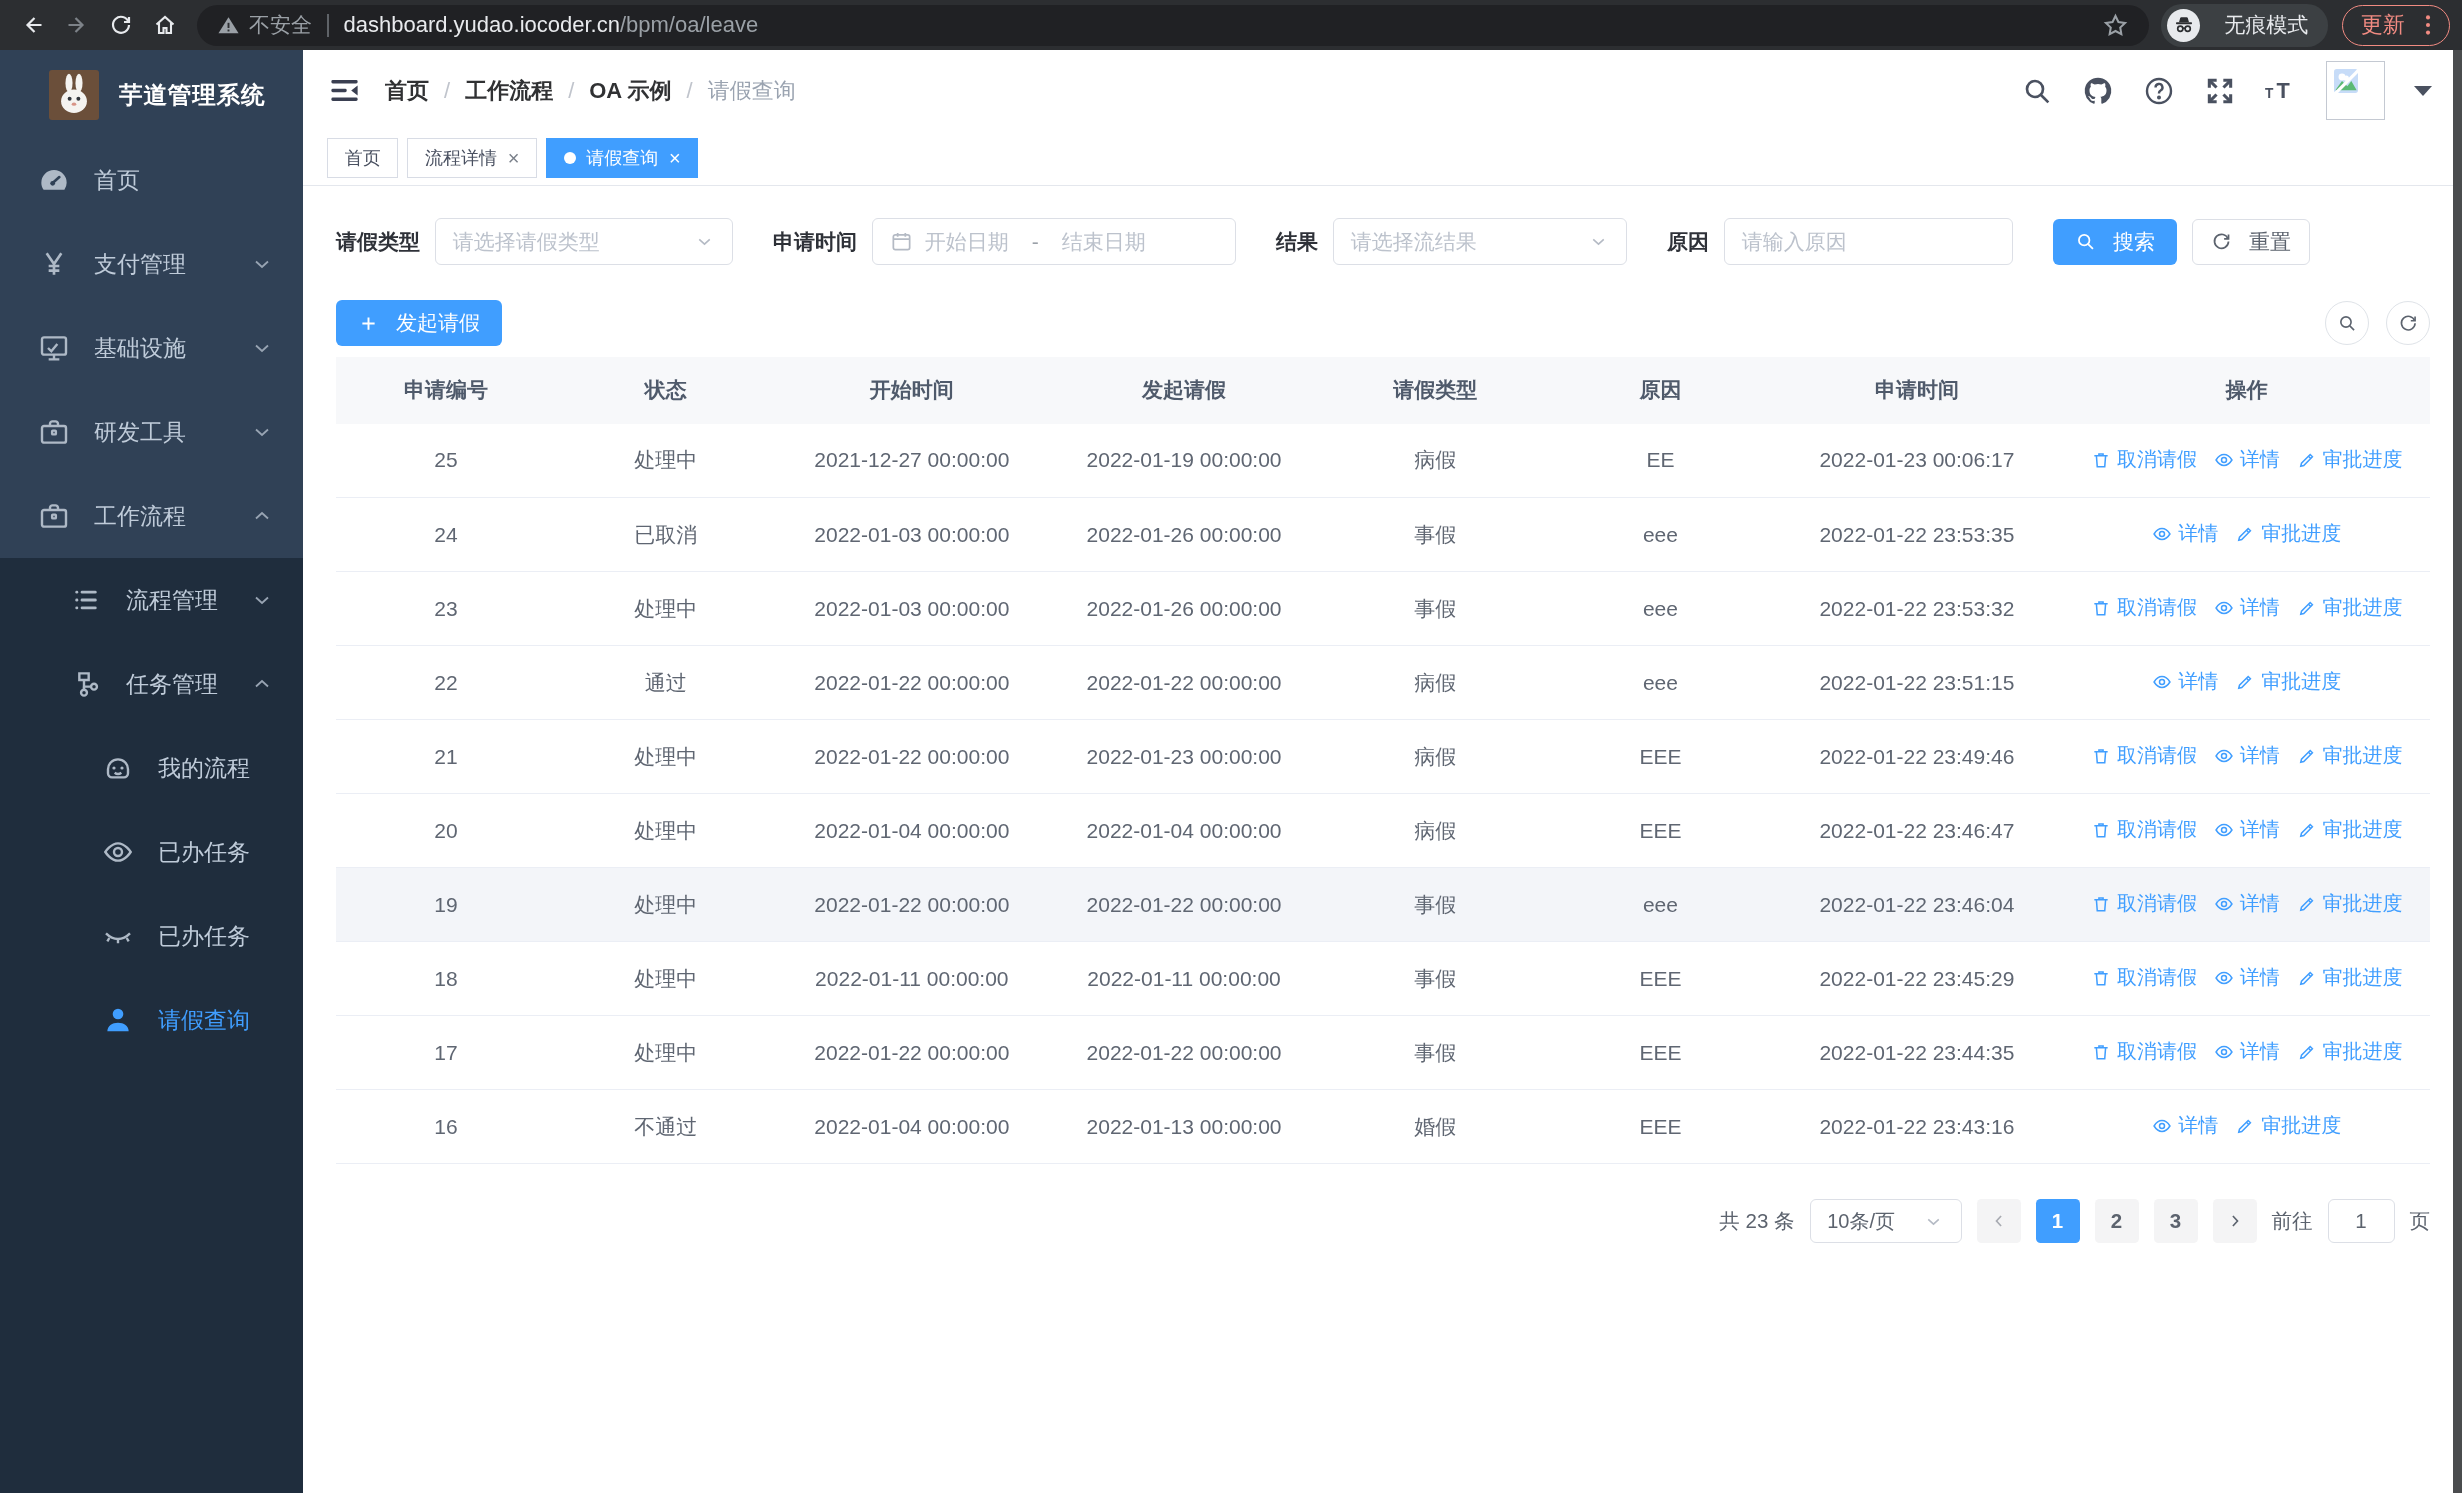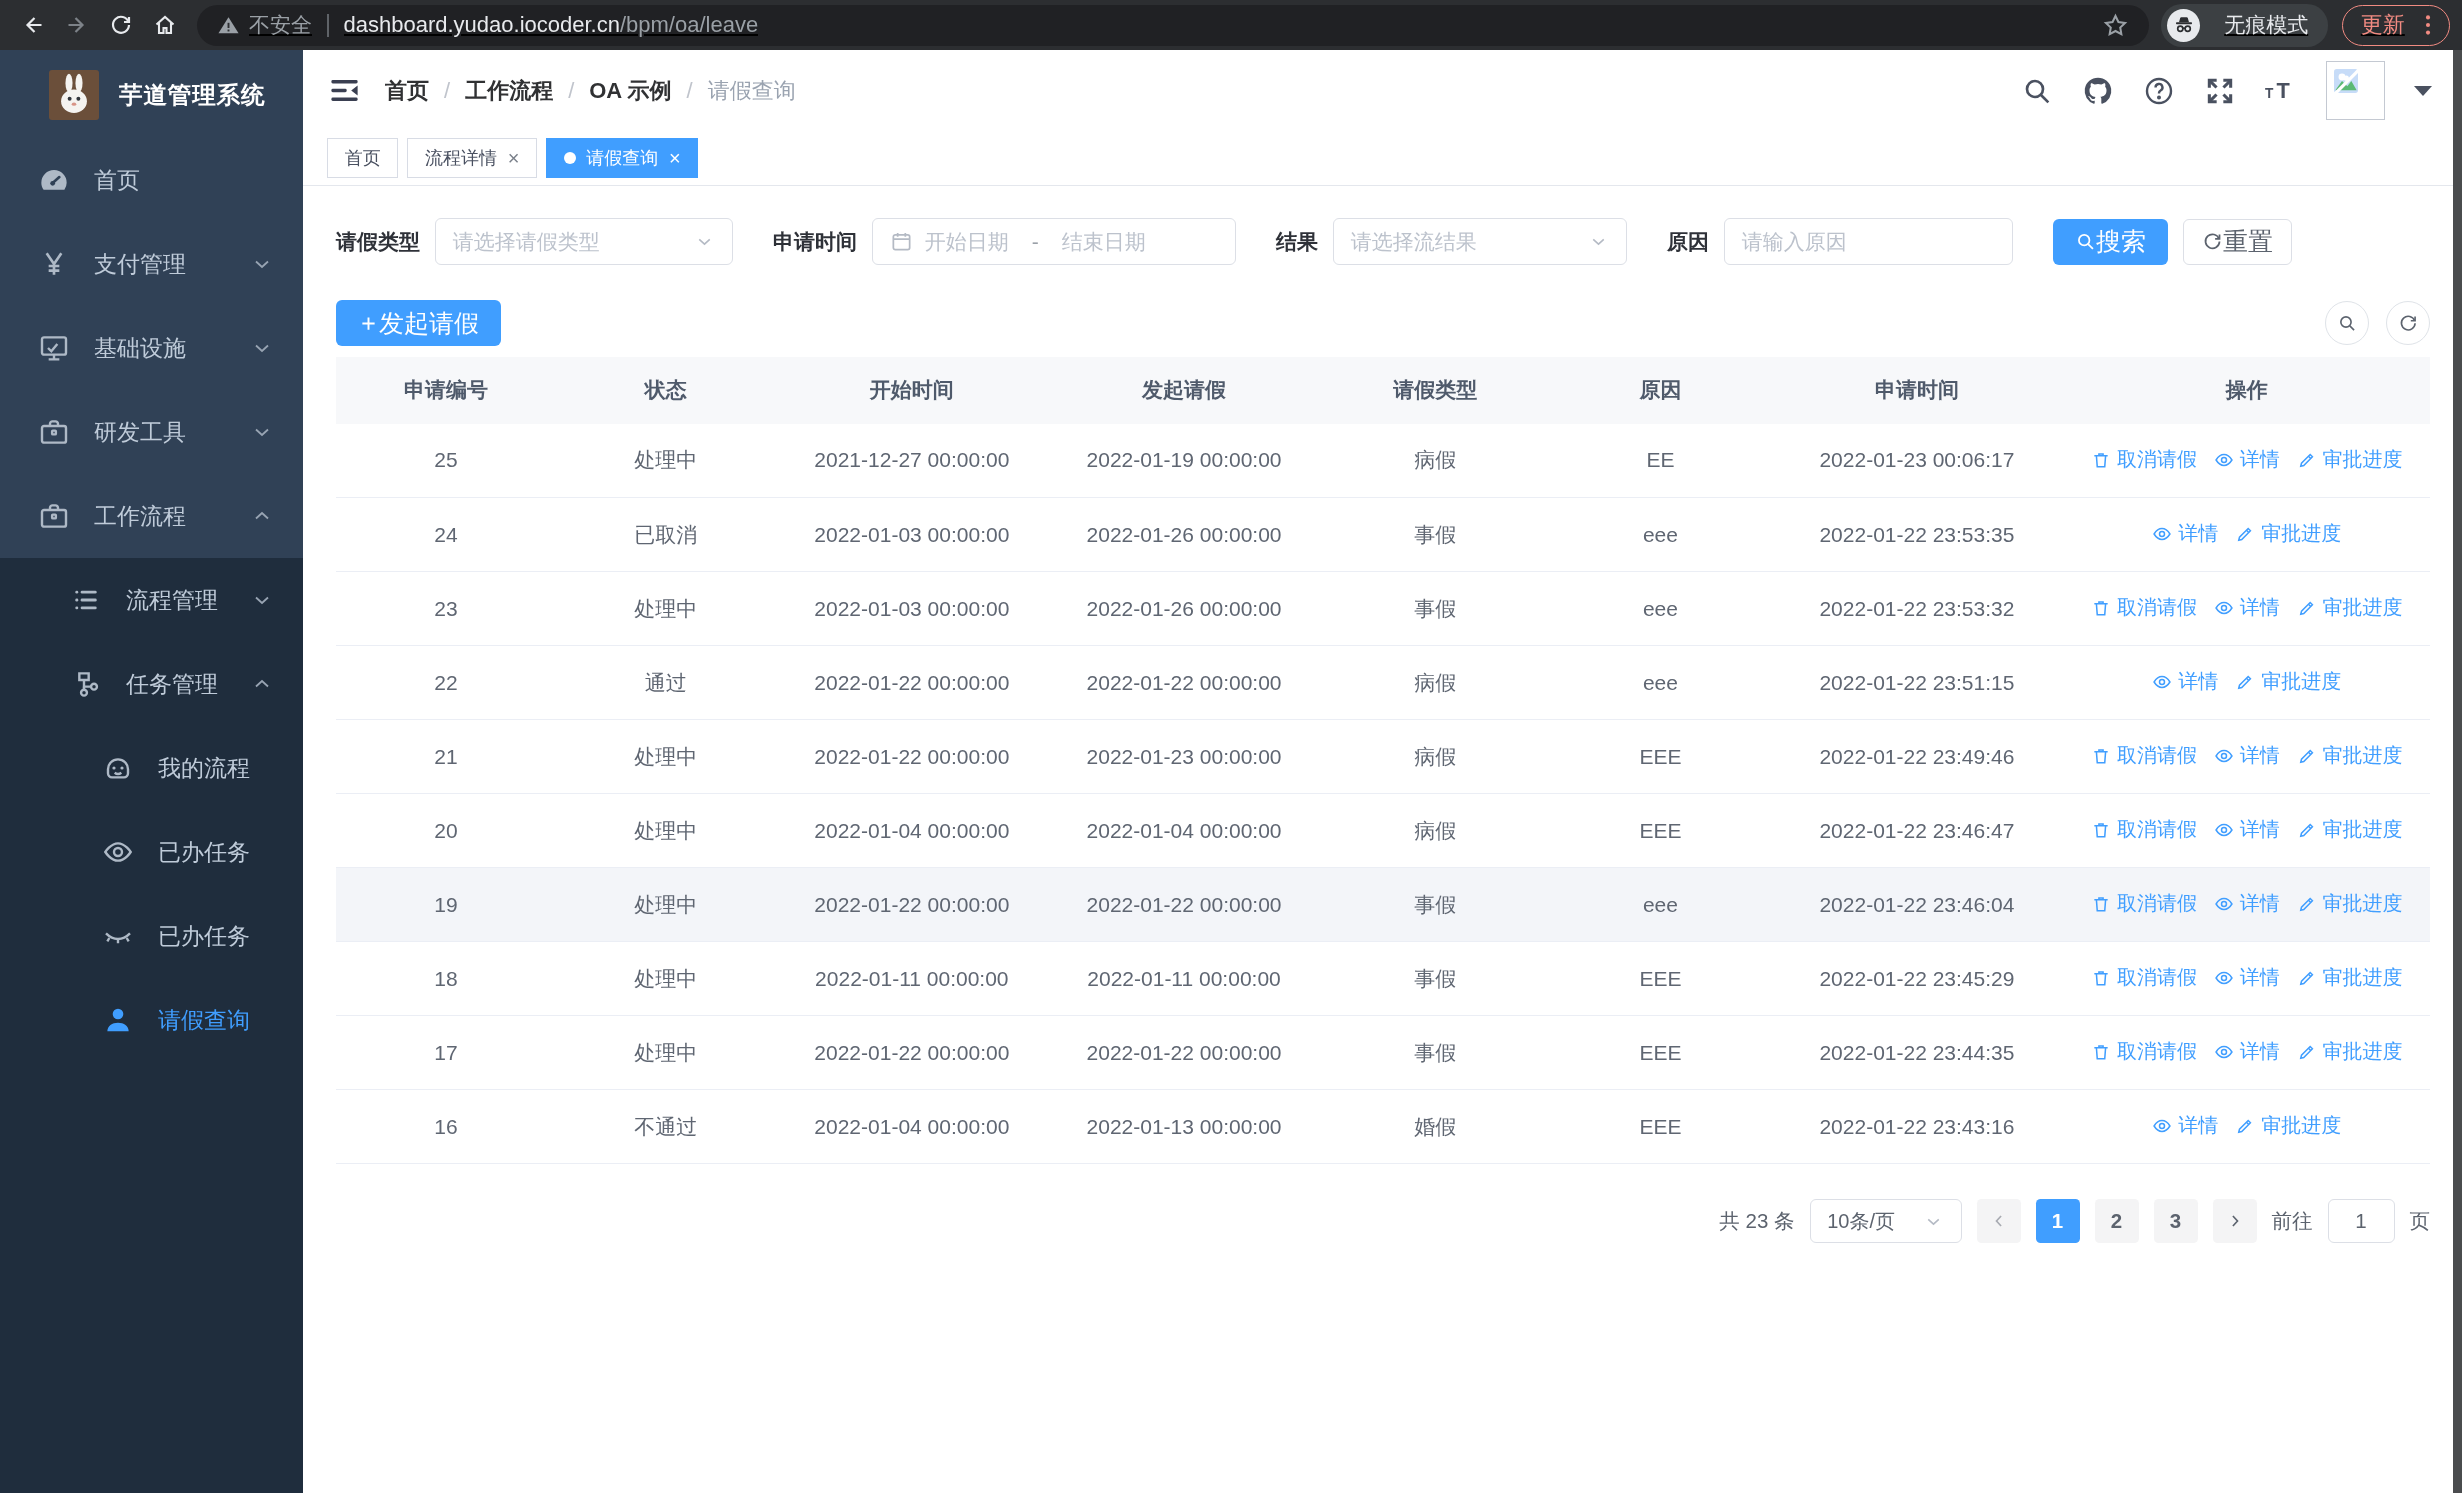--- a/index.html
+++ b/index.html
@@ -1,21 +1,21 @@
 <!DOCTYPE html>
 <html style="font-size:12px"><head>
 <meta charset="utf-8">
 <style>
   * { box-sizing: border-box; margin: 0; padding: 0; }
   html,body { background:#1a1b1e; }
   body { font-family:"Liberation Sans","DejaVu Sans",sans-serif; }
   .screen { position:relative; width:2462px; height:1494px; background:#fff; overflow:hidden; }
 
   
-  .browser-bar { height:50px; background:#2c2e31; display:flex; align-items:center; padding:0 12px; gap:3px;text-decoration:underline; }
+  .browser-bar { height:50px; background:#2c2e31; display:flex; align-items:center; padding:0 12px; gap:3px; }
   .bicon { width:41px; height:41px; border-radius:50%; display:flex; align-items:center; justify-content:center; color:#e8eaed; flex:0 0 auto; cursor:pointer; }
   .bicon svg { width:24px; height:24px; }
   .bicon.dim { color:#7d8288; }
   .url-pill { flex:1; height:41px; background:#202124; border-radius:20.5px; display:flex; align-items:center; padding:0 20px; margin:0 9px; font-size:21px; color:#9aa0a6; min-width:0; }
   .url-pill .wicon { width:23px; height:23px; display:inline-flex; margin-right:9px; }
   .url-pill .wicon svg { width:23px; height:23px; }
   .url-sep { width:1.5px; height:23px; background:#5f6368; margin:0 15px; }
   .url-text { font-size:22px; white-space:nowrap; overflow:hidden; }
   .url-text .host { color:#e8eaed; }
   .url-text .path { color:#9aa0a6; }
@@ -85,21 +85,21 @@
   .box .ph { color:#bcc2cc; white-space:nowrap; }
   .box .bchev { margin-left:auto; width:21px; height:21px; color:#b4bac4; display:inline-flex; }
   .box .bchev svg { width:100%; height:100%; }
   .box .cal { width:23px; height:23px; margin-right:12px; color:#b4bac4; display:inline-flex; }
   .box .cal svg { width:100%; height:100%; }
   .sel-type { width:298px; }
   .sel-result { width:294px;justify-content:flex-end; }
   .date-box { width:364px; }
   .date-box .dash { margin:0 23px; color:#9aa0a8; }
   .inp-reason { width:289px; cursor:text; }
-  .btn { height:46px; border-radius:6px; display:inline-flex; align-items:center; justify-content:center; gap:0; font-size:25px; cursor:pointer; border:1.5px solid transparent; white-space:nowrap;text-align:right; }
+  .btn { height:46px; border-radius:6px; display:inline-flex; align-items:center; justify-content:center; gap:17px; font-size:21px; cursor:pointer; border:1.5px solid transparent; white-space:nowrap;text-align:right; }
   .btn svg { width:21px; height:21px; }
   .btn-primary { background:#409eff; color:#fff; padding:0 21px; }
   .btn-plain { background:#fff; color:#5c636e; border-color:#dcdfe6; padding:0 18px; }
 
   .toolbar-row { display:flex; align-items:center; margin-top:35px; }
   .right-circles { margin-left:auto; display:flex; align-items:center; gap:16.7px; }
   .circle-btn { width:44px; height:44px; border-radius:50%; border:1.5px solid #dfe3e8; display:flex; align-items:center; justify-content:center; color:#5c636e; cursor:pointer; background:#fff; }
   .circle-btn svg { width:20.5px; height:20.5px; }
 
   

